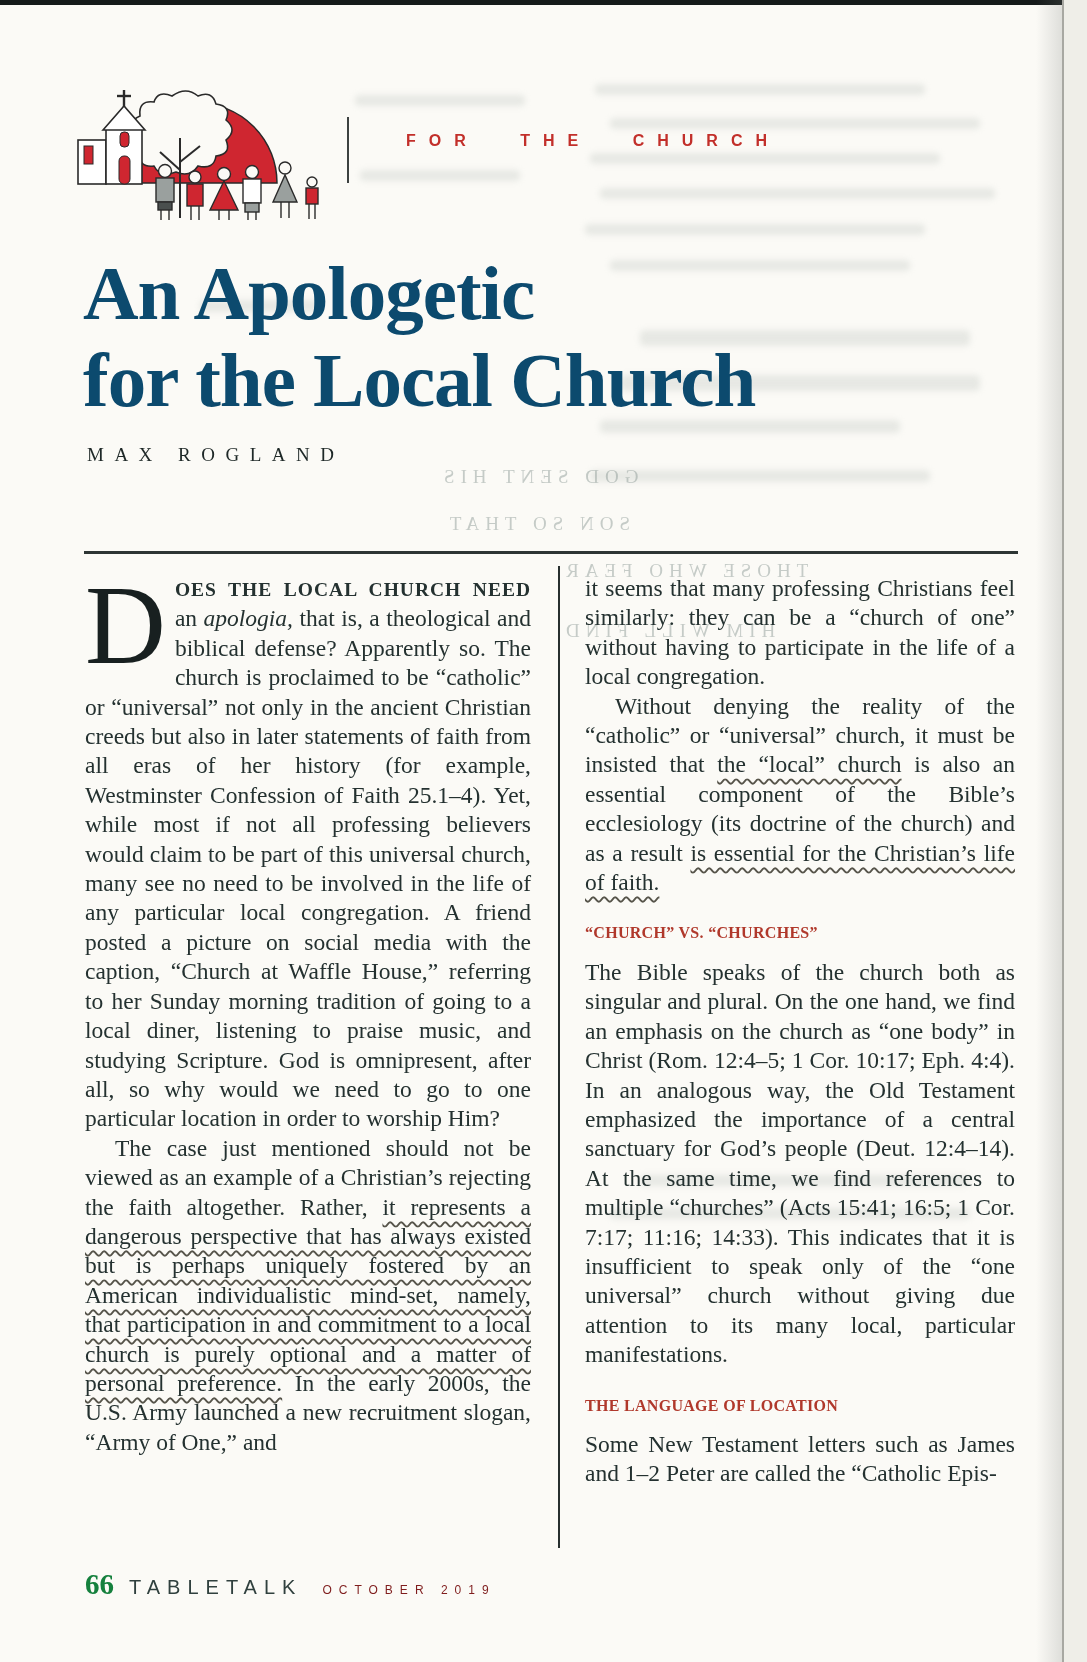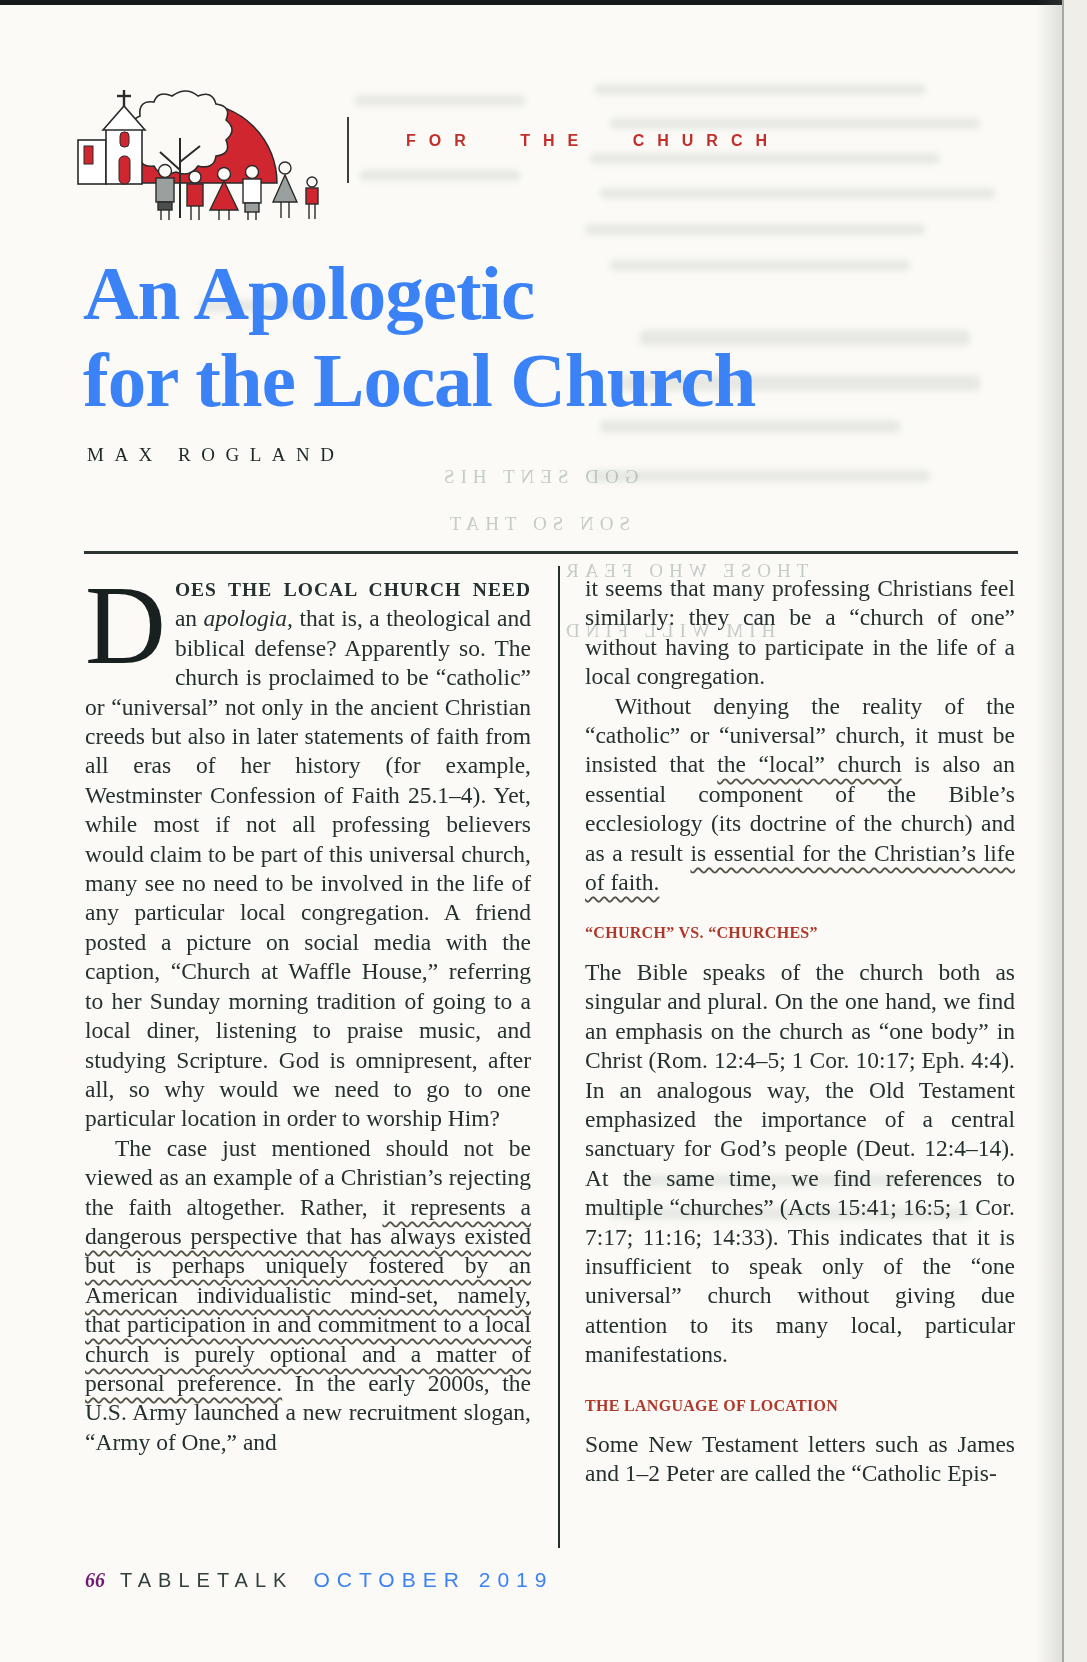--- a/index.html
+++ b/index.html
@@ -9,21 +9,21 @@
   .scan-top{position:absolute;top:0;left:0;width:1087px;height:5px;background:#151a1a;}
   .page-curl{position:absolute;top:0;left:1036px;width:26px;height:1662px;
              background:linear-gradient(to right,rgba(120,124,120,0) 0%,rgba(120,124,120,.22) 100%);}
   .page-edge-line{position:absolute;top:0;left:1062px;width:2px;height:1662px;background:#a8a8a2;}
   .page-outside{position:absolute;top:0;left:1064px;width:23px;height:1662px;background:#efeee8;}
 
   
   .kicker-divider{position:absolute;left:347px;top:117px;width:2px;height:66px;background:#3c4140;}
   .kicker{position:absolute;left:406px;top:132px;font-family:"Liberation Sans",sans-serif;
           font-weight:700;font-size:16px;letter-spacing:13px;word-spacing:24px;color:#c22f2a;white-space:nowrap;}
-  .title{position:absolute;left:83px;top:250px;font-size:77px;line-height:87px;color:#3b82f6;
+  .title{position:absolute;left:83px;top:250px;font-size:77px;line-height:87px;color:#0c4a6e;
          letter-spacing:-1px;font-weight:700;}
   .author{position:absolute;left:87px;top:444px;font-size:19px;letter-spacing:10.5px;color:#1e2827;text-align:center;}
   .rule{position:absolute;left:84px;top:551px;width:934px;height:2.5px;background:#2d3534;}
 
   
   .col{position:absolute;top:574px;font-size:23.5px;line-height:29.4px;text-align:justify;color:#243130;}
   .col1{left:85px;width:446px;}
   .col2{left:585px;width:430px;}
   .col p{margin:0;}
   .col p.indent{text-indent:30px;}
@@ -34,25 +34,25 @@
   
   .seg-dropcap{float:left;font-size:112px;line-height:90px;padding:6px 9px 0 0;color:#182020;font-weight:400;}
   .seg-leadcaps{font-weight:700;font-size:19.5px;letter-spacing:1px;}
   .seg-italic{font-style:italic;}
   .seg-underline{text-decoration:underline;text-decoration-style:wavy;
                  text-decoration-color:#56544a;text-decoration-thickness:1.5px;
                  text-underline-offset:6px;text-decoration-skip-ink:none;}
 
   
   .footer{position:absolute;left:85px;top:1568px;display:flex;align-items:baseline;}
-  .folio{font-weight:700;font-size:20px;color:#701a75;font-style:italic;}
+  .folio{font-weight:700;font-size:29px;color:#15803d;}
   .magname{font-family:"Liberation Sans",sans-serif;font-size:20px;letter-spacing:7px;
            color:#30403e;margin-left:15px;}
-  .issue{font-family:"Liberation Sans",sans-serif;font-size:21px;letter-spacing:7px;
-         color:#3b82f6;margin-left:20px;}
+  .issue{font-family:"Liberation Sans",sans-serif;font-size:12px;letter-spacing:7px;
+         color:#7f1d1d;margin-left:20px;}
 
   
   .smudge{position:absolute;background:#aeb6b1;opacity:.26;filter:blur(3px);border-radius:4px;}
   .bleed-text{position:absolute;transform:scaleX(-1);font-size:19px;letter-spacing:6px;
               color:#909d99;opacity:.5;filter:blur(.6px);white-space:nowrap;}
 </style>
 </head>
 <body>
 
 <div class="sheet">

